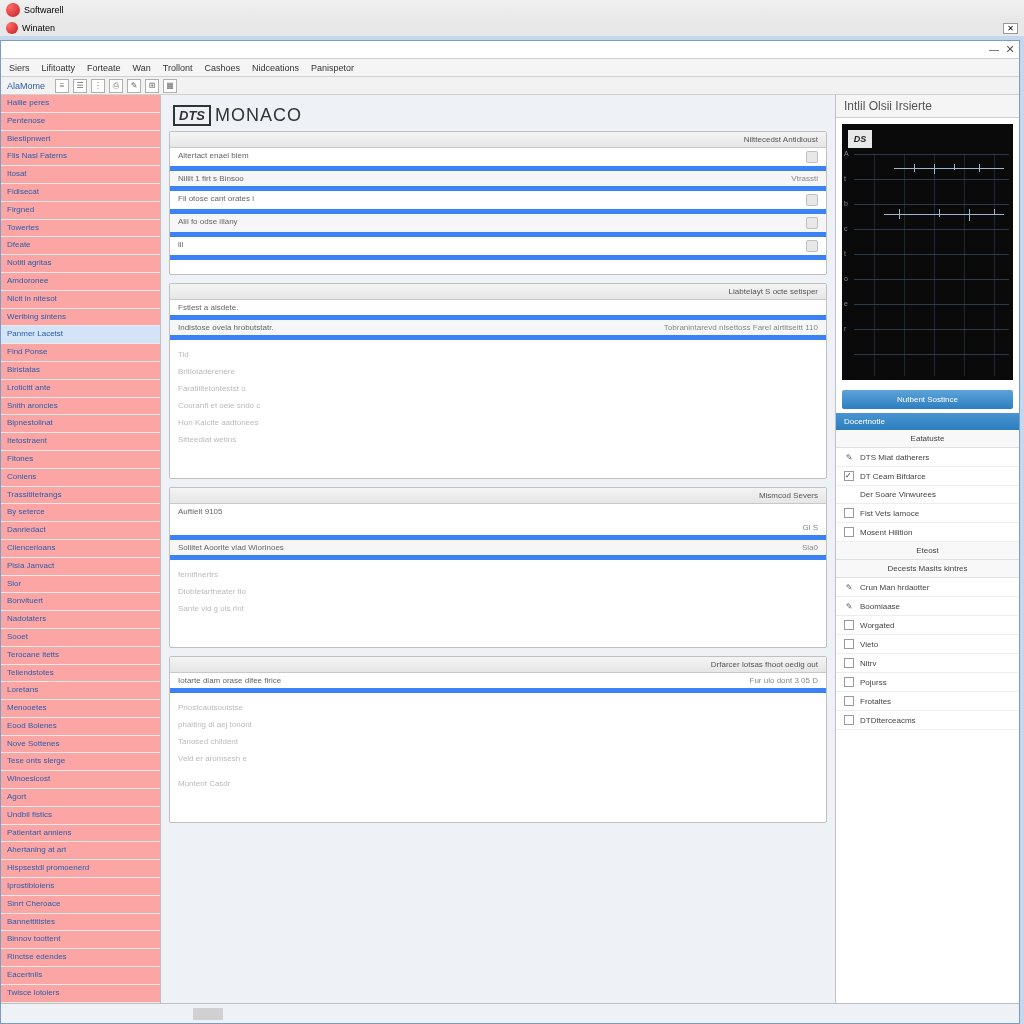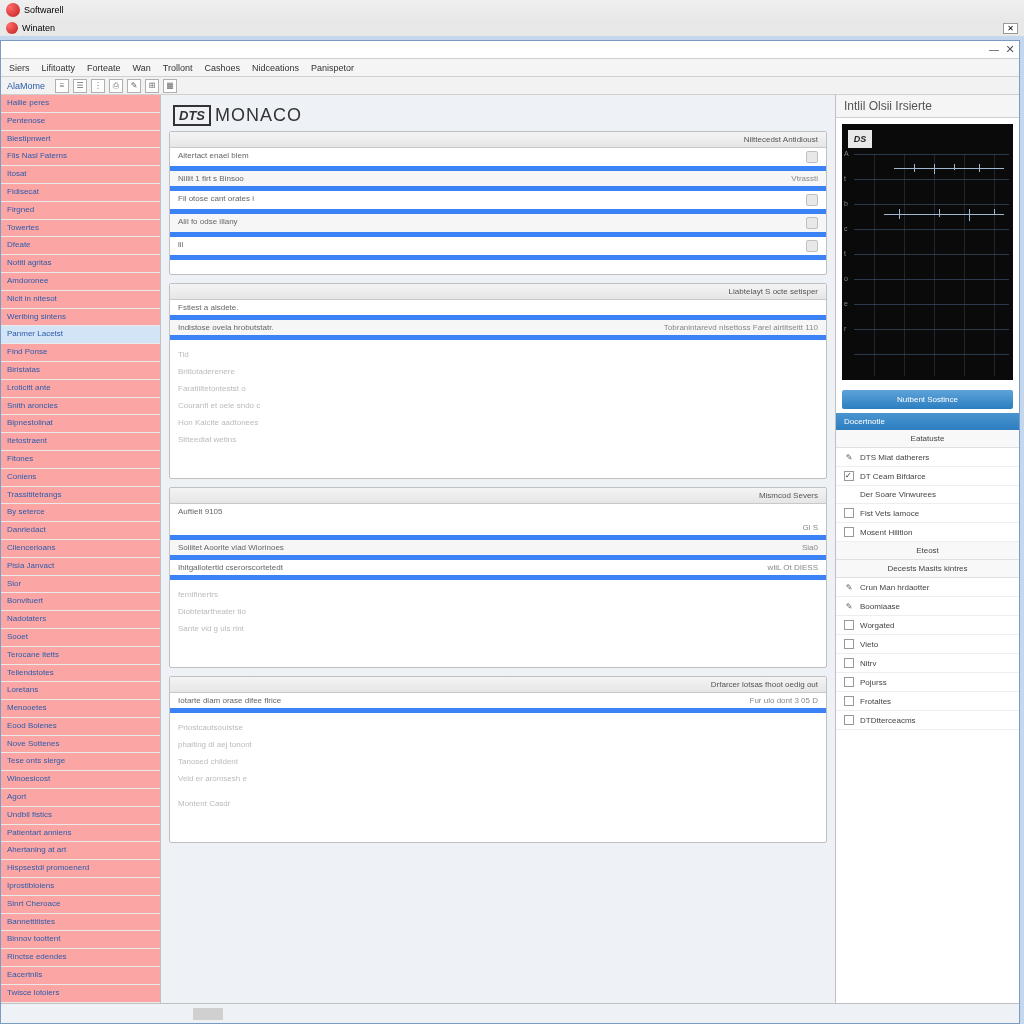--- a/index.html
+++ b/index.html
@@ -234,26 +234,20 @@
                 <span style="display: flex; gap: 6px; align-items: center; margin-top: 16px;">
                   <span class="val">Gl S</span>
                 </span>
               </div>
               <div class="panel-row shaded">
                 <span>Soliitet Aoorite vlad Wiorinoes</span>
                 <span style="display: flex; gap: 6px; align-items: center;">
                   <span class="val">Sia0</span>
                 </span>
               </div>
-              <div class="panel-row">
-                <span>Ihitgallotertid cserorscortetedt</span>
-                <span style="display: flex; gap: 6px; align-items: center;">
-                  <span class="val">wliL Ot DIESS</span>
-                </span>
-              </div>
               <div class="panel-body-pad">
                 <div class="panel-line">fernifinertrs</div>
                 <div class="panel-line">Diobtetartheater tio</div>
                 <div class="panel-line">Sante vid g uls rint</div>
               </div>
             </div>
             <div class="panel">
               <div class="panel-header">Drfarcer lotsas fhoot oedig out</div>
               <div class="panel-row">
                 <span>Iotarte diam orase difee flrice</span>

